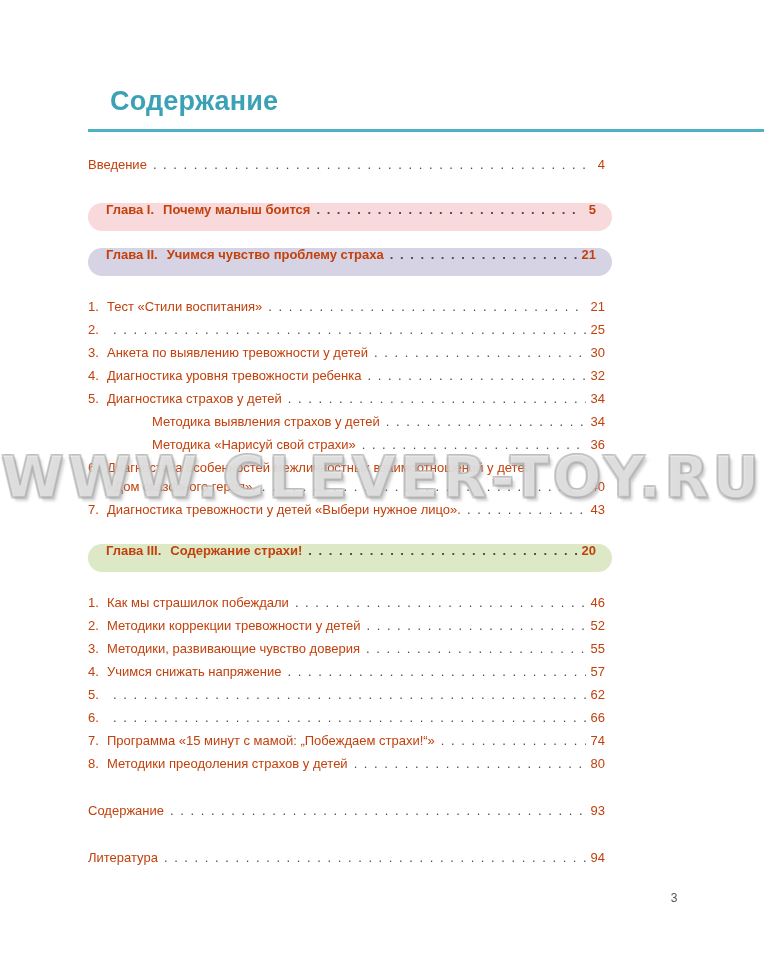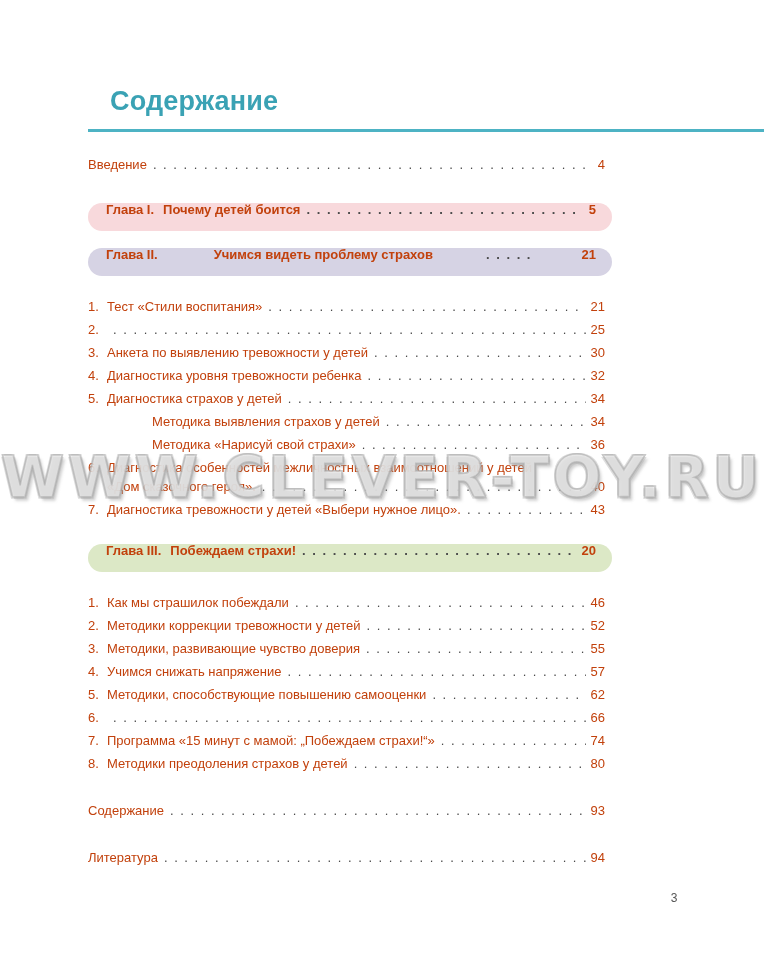--- a/index.html
+++ b/index.html
@@ -70,21 +70,21 @@
   .bar-pink{background:var(--pink,#f8d9dc);}
   .bar-purple{background:var(--purple,#d6d3e4);}
   .bar-green{background:var(--green,#dce8c6);}
 
   .subitem{padding-left:64px;}
   .cont{padding-left:19px;}
 
   
   .sp-4{margin-top:4px;}
   .sp-8{margin-top:8px;}
-  .sp-17{margin-top:17px;gap:47px;}
+  .sp-17{margin-top:17px;}
   .sp-23{margin-top:23px;}
   .sp-25{margin-top:25px;}
   .sp-27{margin-top:27px;}
   .sp-31{margin-top:31px;}
   .sp-32{margin-top:32px;}
 
   
   .watermark{
     position:absolute;
     left:-4px;right:-4px;top:444px;
@@ -123,27 +123,27 @@
     <h1 class="title">Содержание</h1>
     <div class="rule"></div>
     <div id="toc">
         <div class="row plain sp-25">
           <span class="label">Введение</span>
           <span class="leader"></span>
           <span class="pg">4</span>
         </div>
         <div class="row chapter sp-31 chapter bar-pink">
           <span class="prefix">Глава I.</span>
-          <span class="label">Почему детей боится</span>
+          <span class="label">Почему малыш боится</span>
           <span class="leader"></span>
           <span class="pg">5</span>
         </div>
         <div class="row chapter sp-17 chapter bar-purple">
           <span class="prefix">Глава II.</span>
-          <span class="label">Учимся видеть проблему страхов</span>
+          <span class="label">Учимся чувство проблему страха</span>
           <span class="leader"></span>
           <span class="pg">21</span>
         </div>
         <div class="row item sp-23">
           <span class="num">1.</span>
           <span class="label">Тест «Стили воспитания»</span>
           <span class="leader"></span>
           <span class="pg">21</span>
         </div>
         <div class="row item sp-8">
@@ -189,21 +189,21 @@
           <span class="pg">40</span>
         </div>
         <div class="row item sp-8">
           <span class="num">7.</span>
           <span class="label">Диагностика тревожности у детей «Выбери нужное лицо».</span>
           <span class="leader"></span>
           <span class="pg">43</span>
         </div>
         <div class="row chapter sp-27 chapter bar-green">
           <span class="prefix">Глава III.</span>
-          <span class="label">Побеждаем страхи!</span>
+          <span class="label">Содержание страхи!</span>
           <span class="leader"></span>
           <span class="pg">20</span>
         </div>
         <div class="row item sp-23">
           <span class="num">1.</span>
           <span class="label">Как мы страшилок побеждали</span>
           <span class="leader"></span>
           <span class="pg">46</span>
         </div>
         <div class="row item sp-8">
@@ -219,21 +219,20 @@
           <span class="pg">55</span>
         </div>
         <div class="row item sp-8">
           <span class="num">4.</span>
           <span class="label">Учимся снижать напряжение</span>
           <span class="leader"></span>
           <span class="pg">57</span>
         </div>
         <div class="row item sp-8">
           <span class="num">5.</span>
-          <span class="label">Методики, способствующие повышению самооценки</span>
           <span class="leader"></span>
           <span class="pg">62</span>
         </div>
         <div class="row item sp-8">
           <span class="num">6.</span>
           <span class="leader"></span>
           <span class="pg">66</span>
         </div>
         <div class="row item sp-8">
           <span class="num">7.</span>

